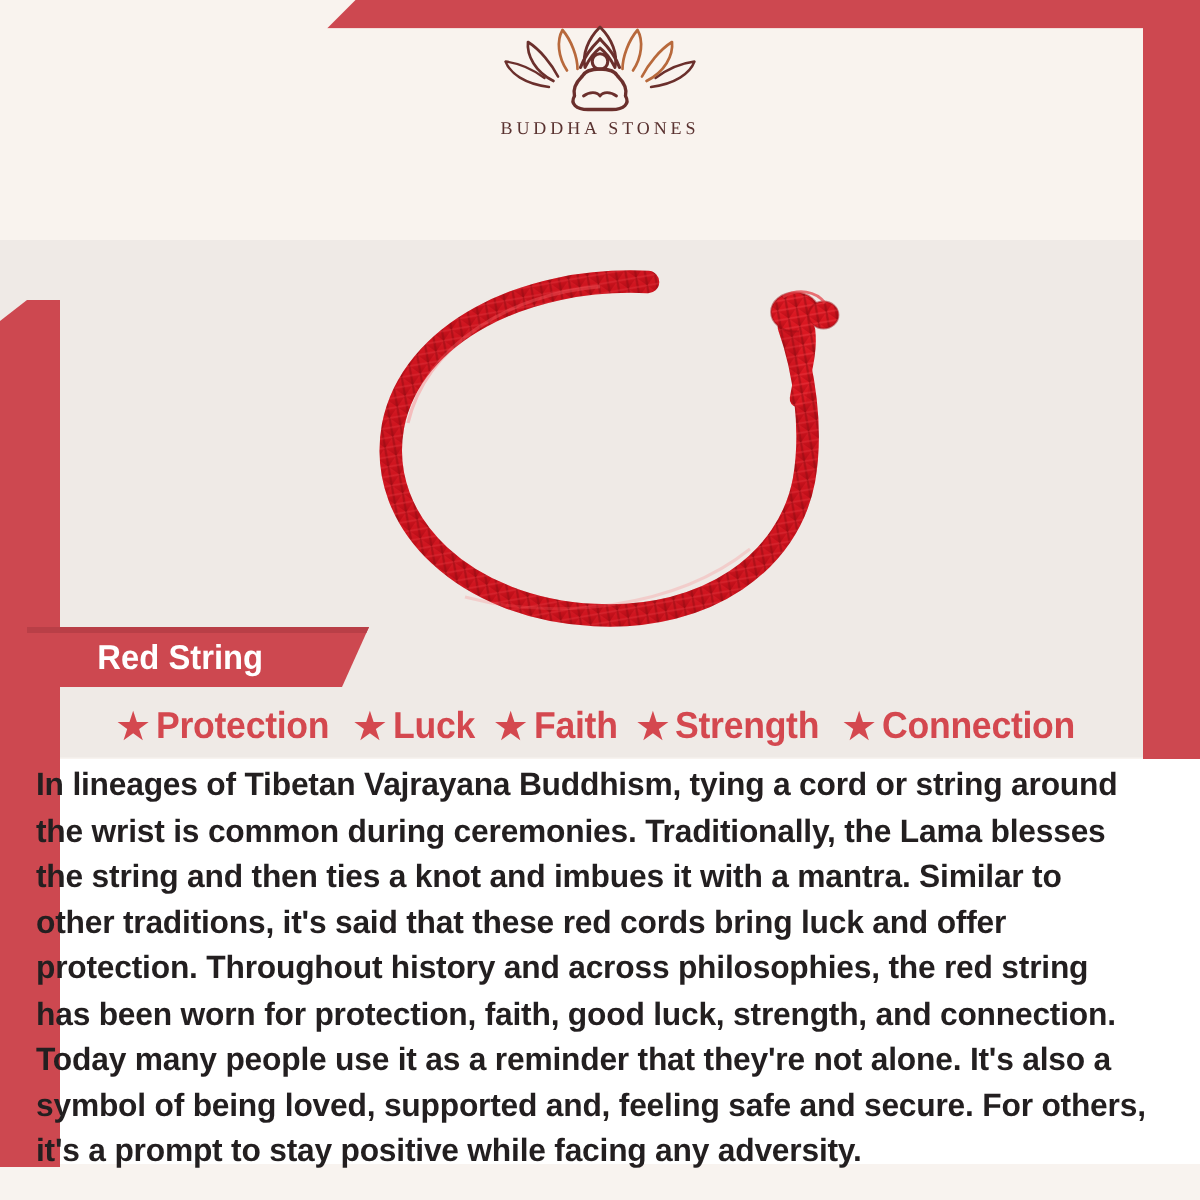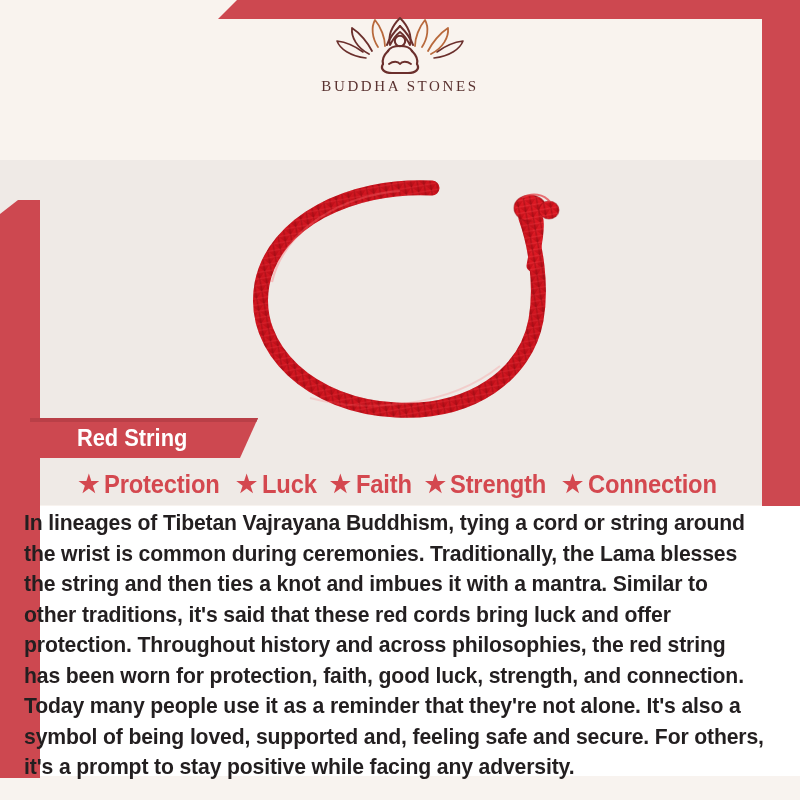--- a/index.html
+++ b/index.html
@@ -56,21 +56,21 @@
   .logo-wrap {
     position: absolute;
     left: 0; top: 14px; width: 800px;
     display: flex; flex-direction: column;
     align-items: center; justify-content: flex-start;
   }
   .logo-mark { width: 140px; height: 62px; display: block; }
   .logo-text {
     margin-top: 2px;
     font-family: "Liberation Serif", serif;
-    font-size: 15px;
+    font-size: 12px;
     letter-spacing: 2.6px;
     color: #5a3230;
     font-weight: 400;
   }
 
   
   .title-band {
     position: absolute;
     left: 152px; top: 101px; width: 496px; height: 58px;
     background: #fcfaf7;
@@ -89,21 +89,21 @@
   
   .product-area {
     position: absolute;
     left: 200px; top: 160px; width: 420px; height: 270px;
   }
   .bracelet { display: block; width: 100%; height: 100%; }
 
   
   .label-banner {
     position: absolute;
-    left: 30px; top: 418px; width: 228px; height: 40px;
+    left: 18px; top: 418px; width: 228px; height: 40px;
     background: #cd4850;
     clip-path: polygon(0 0, 100% 0, calc(100% - 18px) 100%, 0 100%);
     display: flex; align-items: center;
   }
   .label-banner::before {
     content: "";
     position: absolute;
     left: 0; top: 0; width: 100%; height: 4px;
     background: #b93f47;
   }

